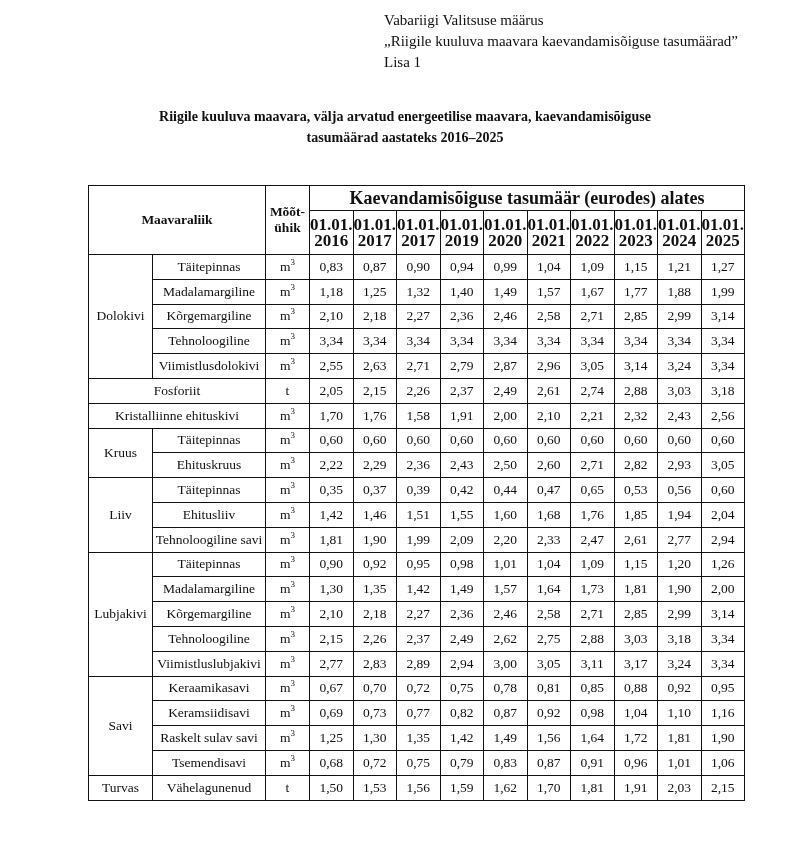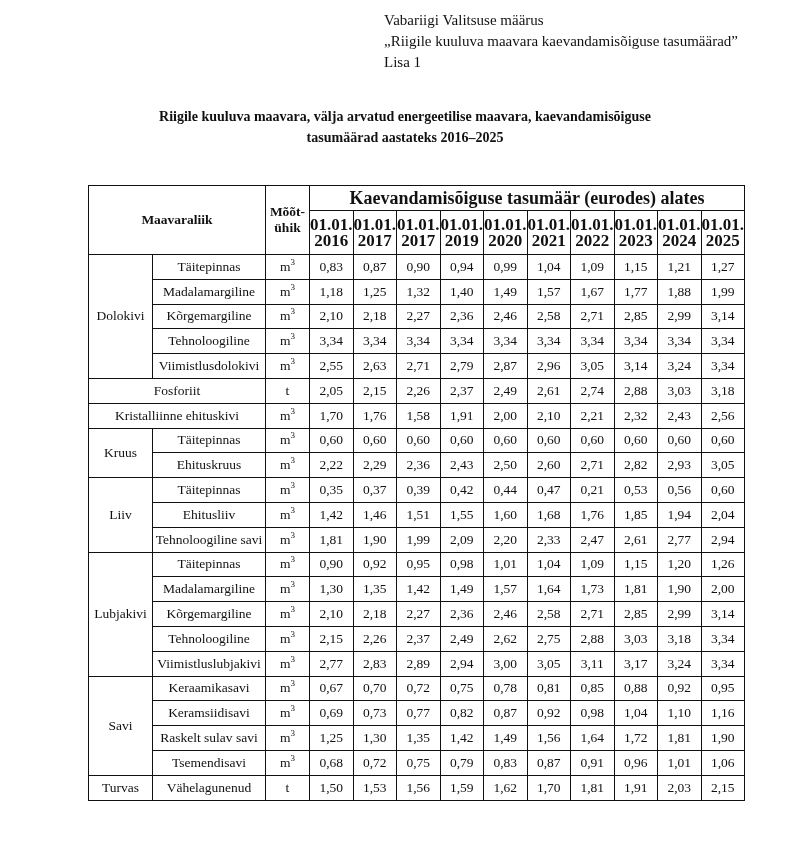--- a/index.html
+++ b/index.html
@@ -255,21 +255,21 @@
       <tr class="row">
         <td rowspan="3" class="group">Liiv</td>
         <td class="sub">Täitepinnas</td>
         <td class="unit"><span>m</span><sup>3</sup></td>
         <td class="val">0,35</td>
         <td class="val">0,37</td>
         <td class="val">0,39</td>
         <td class="val">0,42</td>
         <td class="val">0,44</td>
         <td class="val">0,47</td>
-        <td class="val">0,21</td>
+        <td class="val">0,65</td>
         <td class="val">0,53</td>
         <td class="val">0,56</td>
         <td class="val">0,60</td>
       </tr>
       <tr class="row">
         <td class="sub">Ehitusliiv</td>
         <td class="unit"><span>m</span><sup>3</sup></td>
         <td class="val">1,42</td>
         <td class="val">1,46</td>
         <td class="val">1,51</td>

